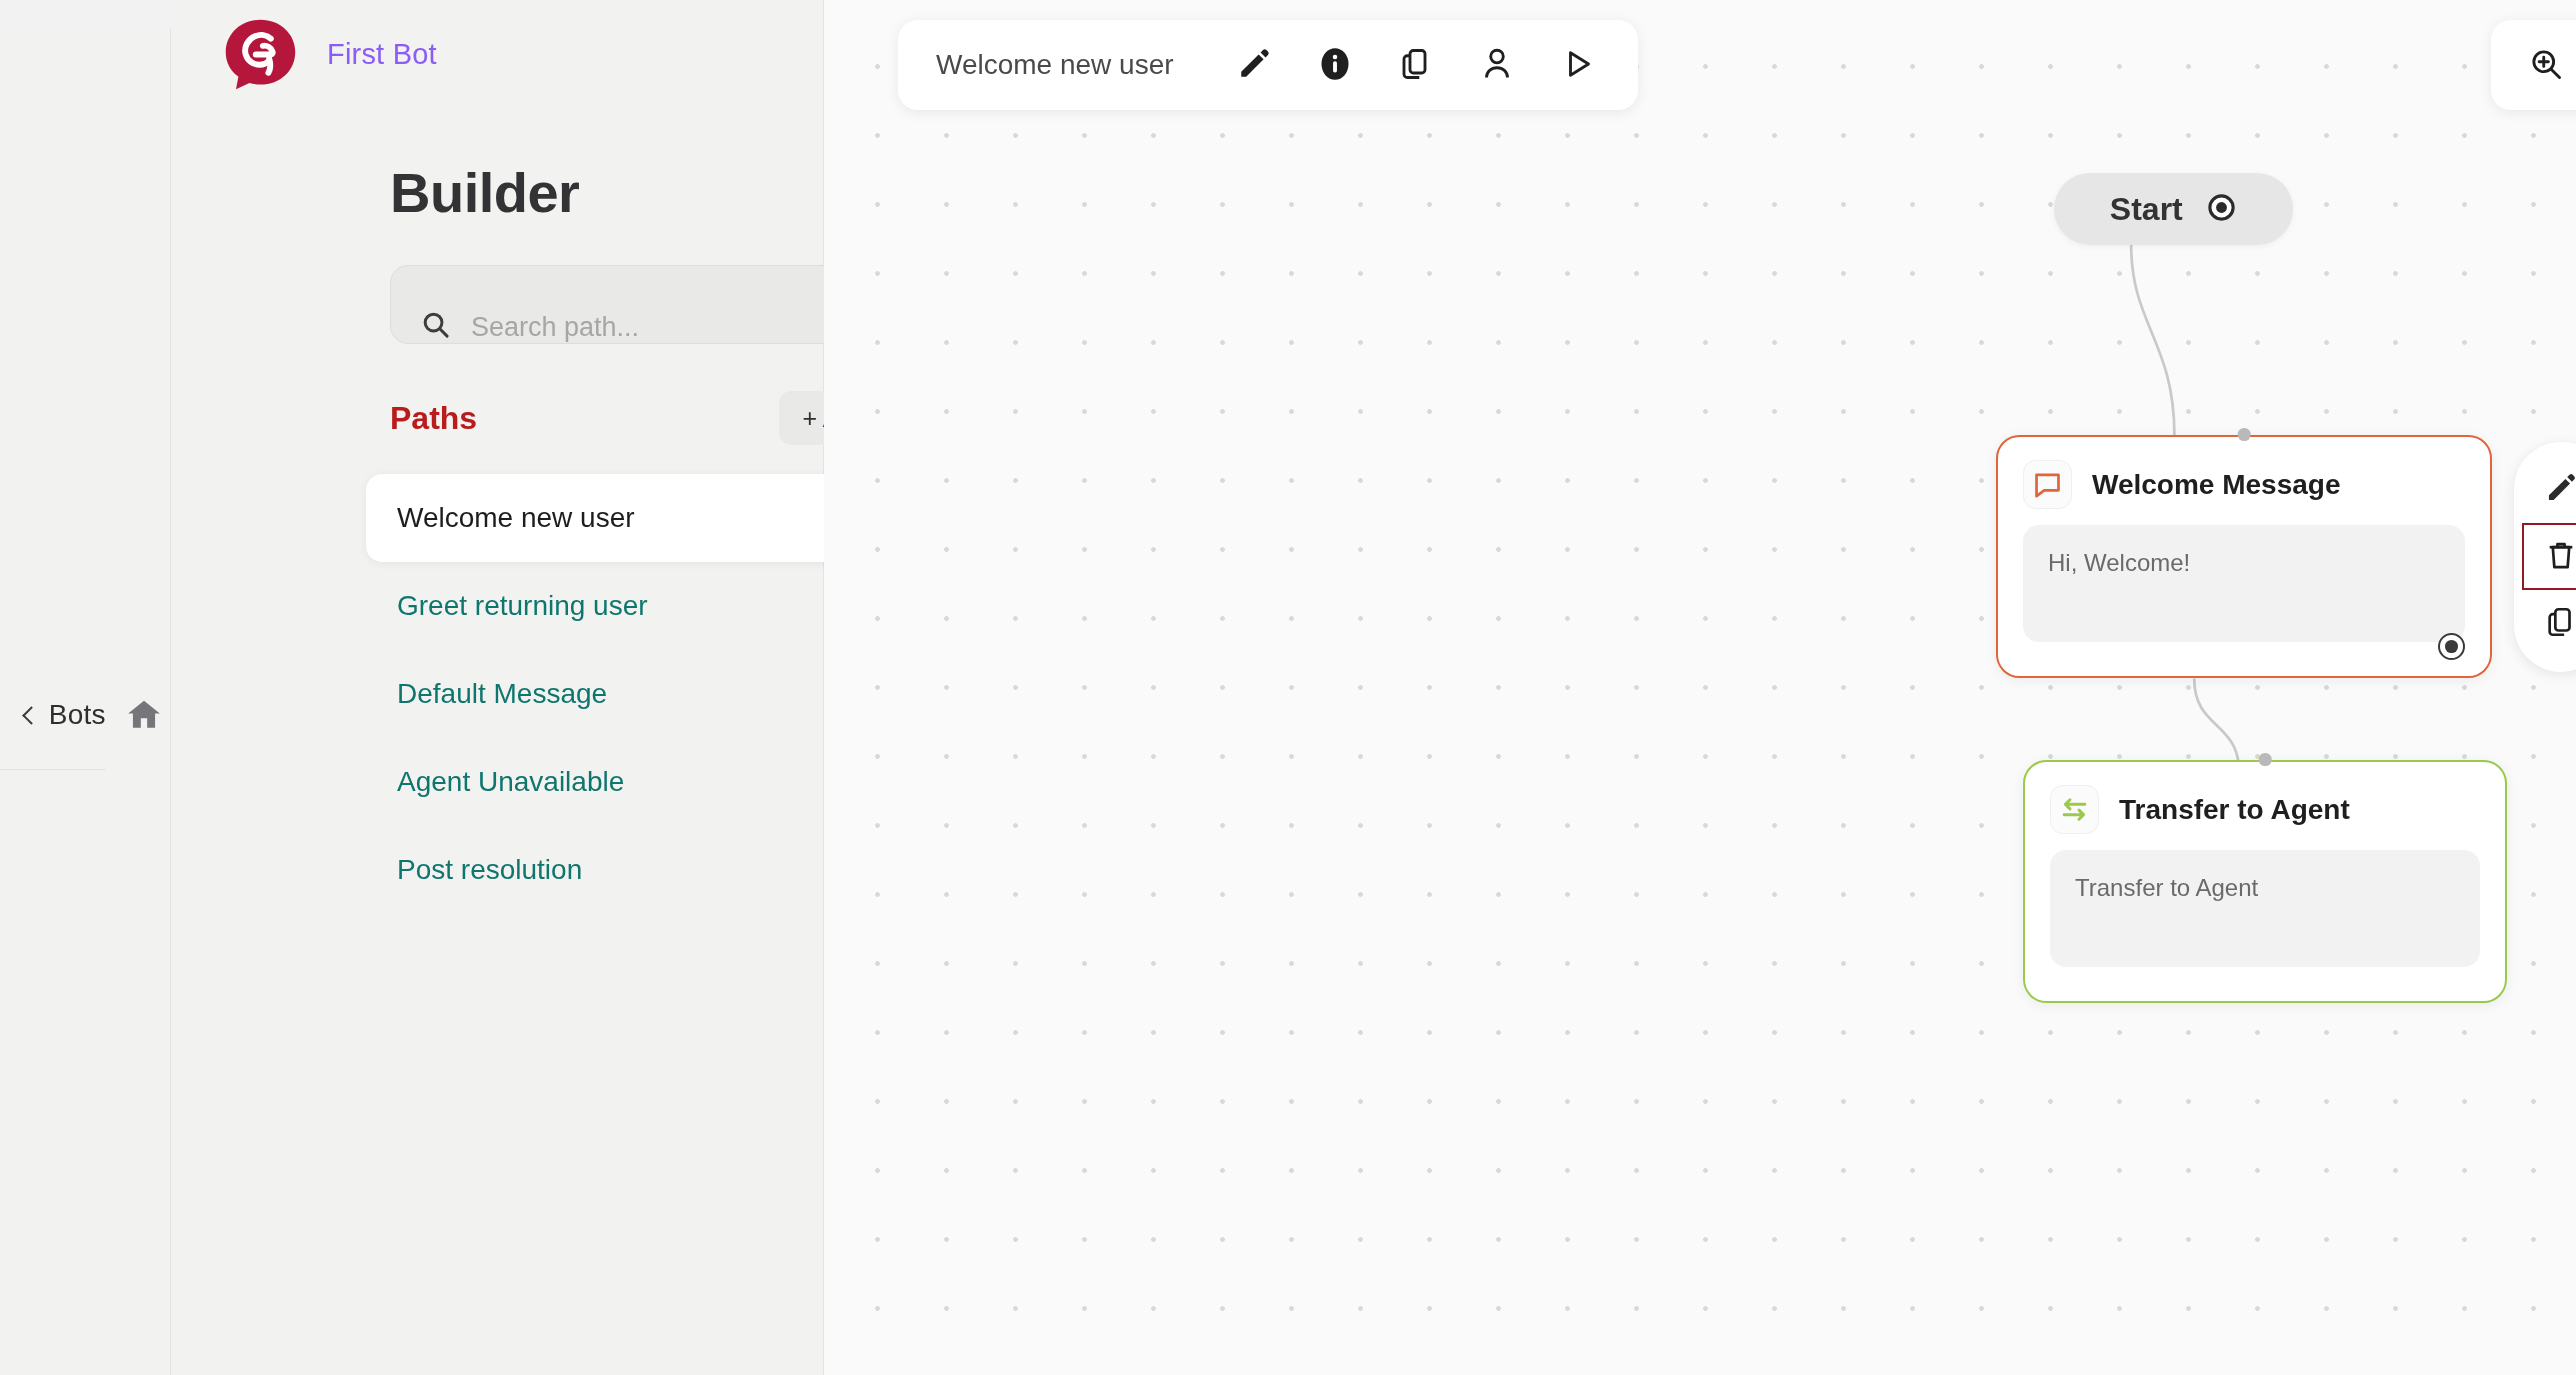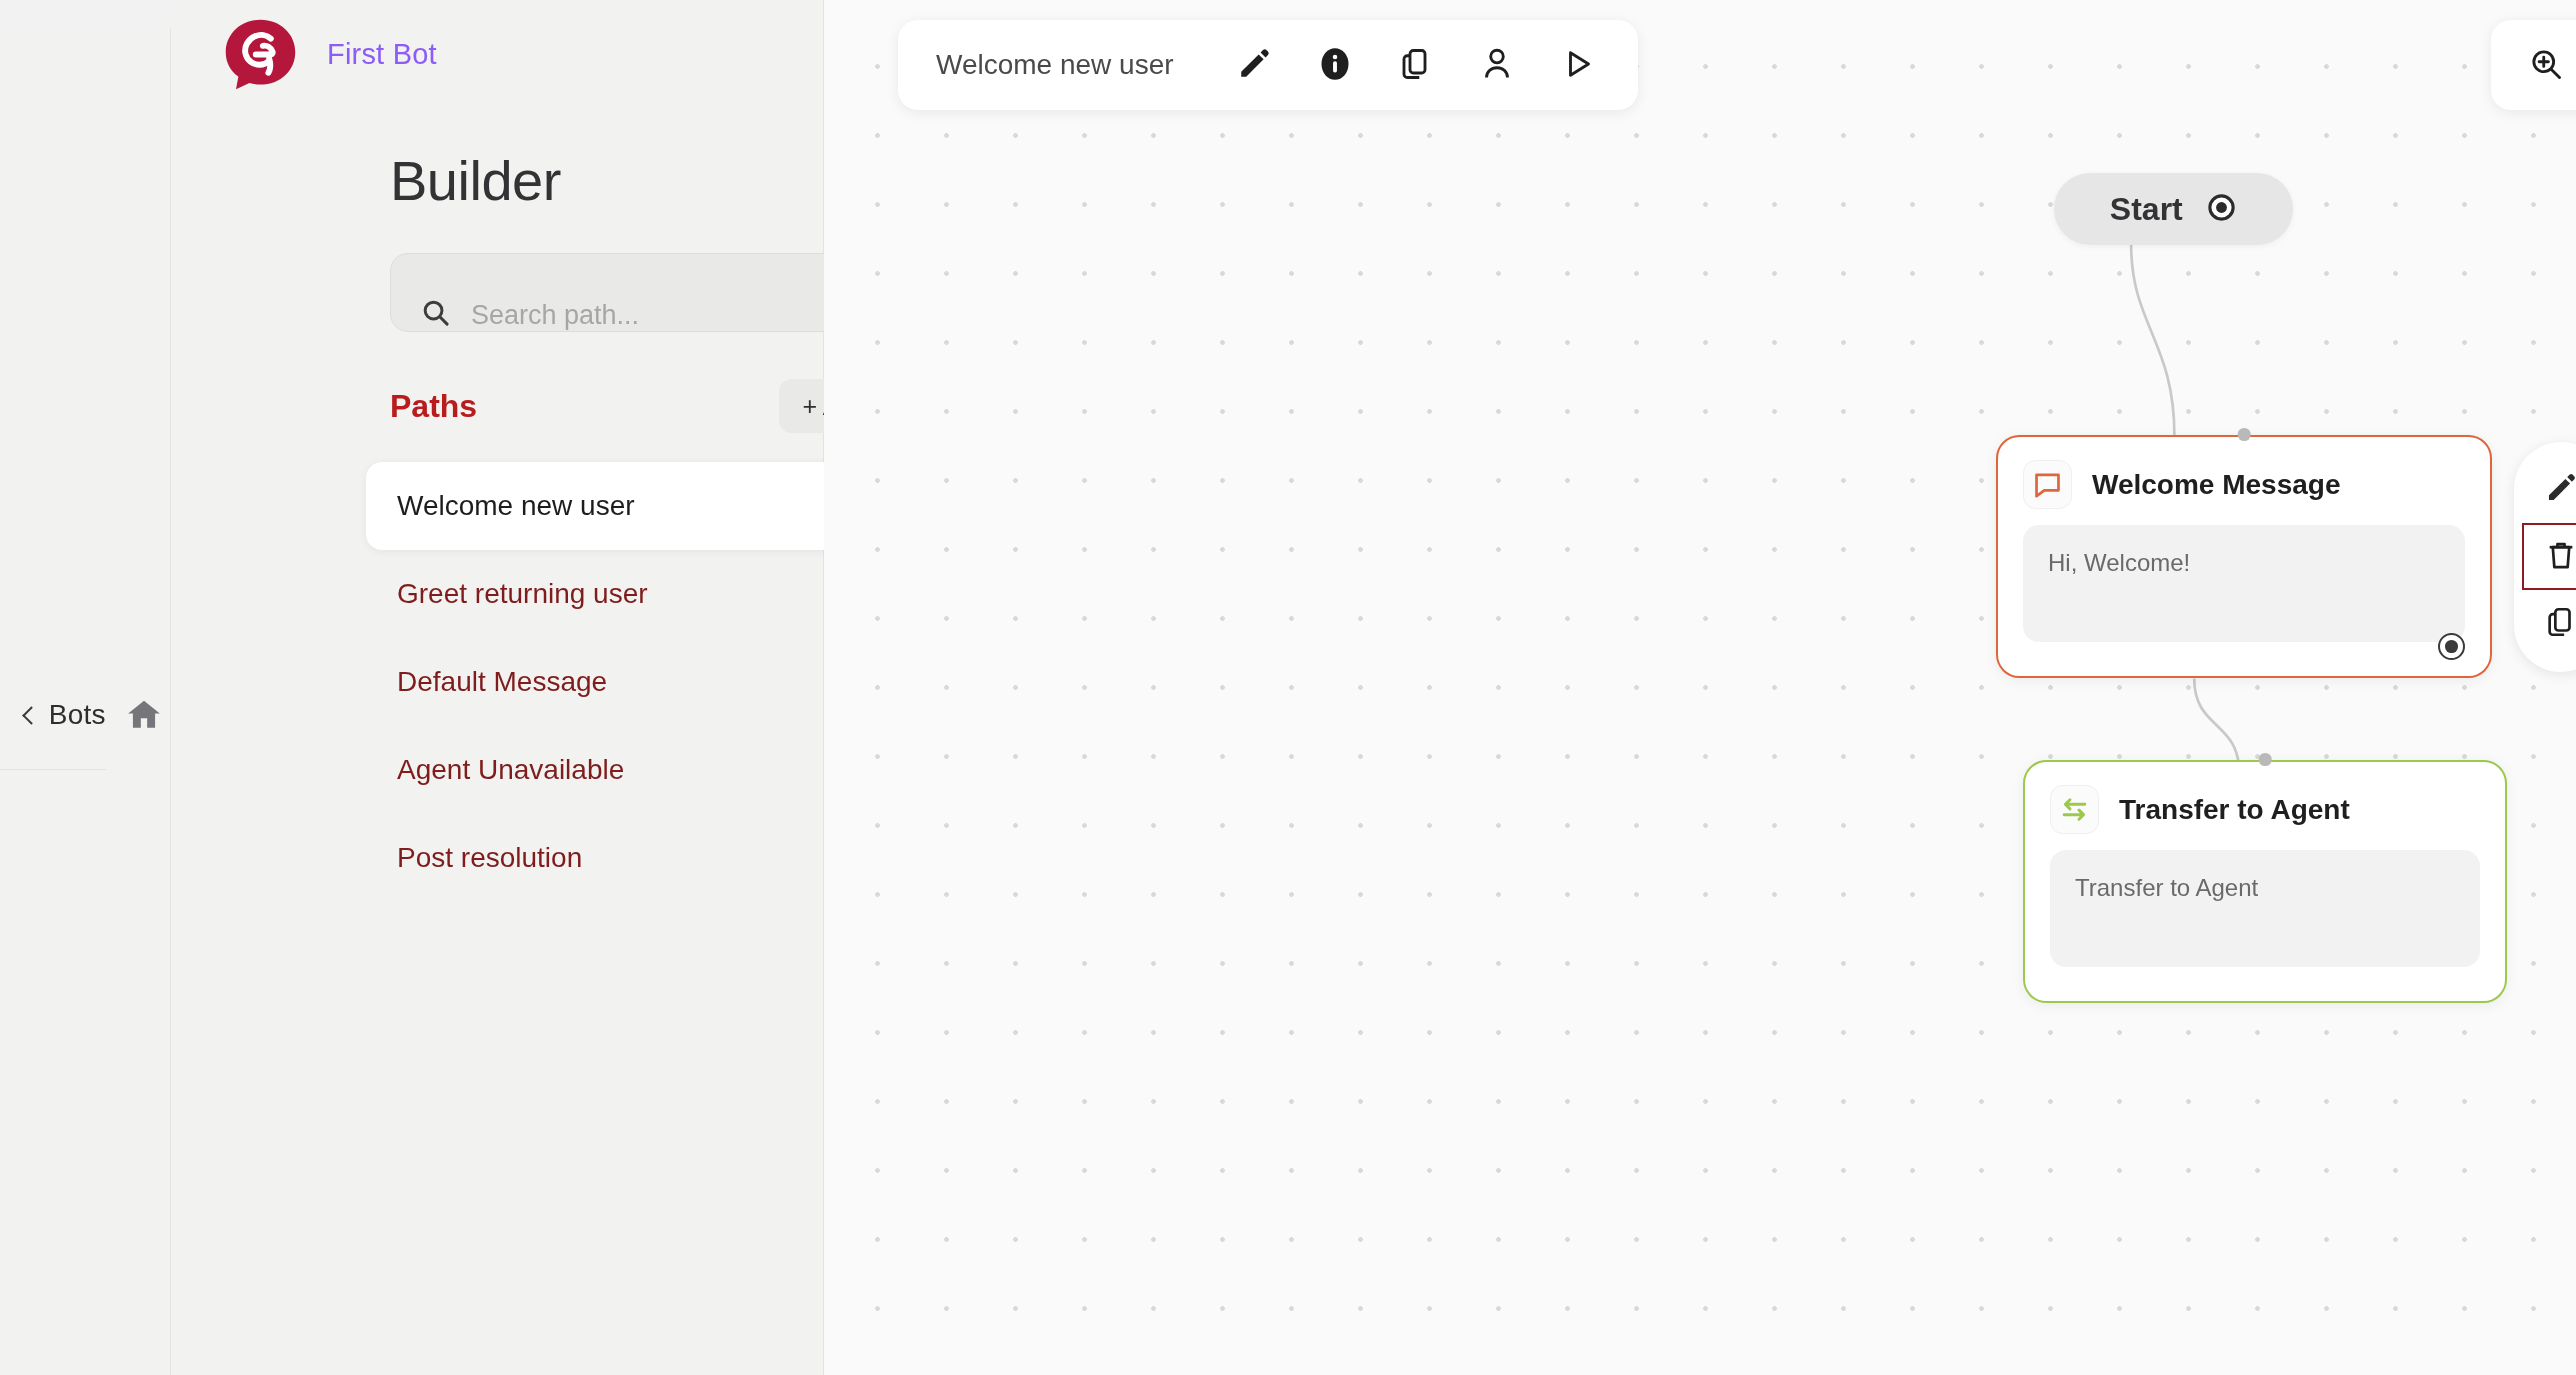--- a/index.html
+++ b/index.html
@@ -60,22 +60,22 @@
     border-right: 0.9px solid #e3e3e2;
     position: relative;
   }
   .panel-head {
     height: 108px; display: flex; align-items: center;
     padding-left: 50px; gap: 27px;
   }
   .logo { width: 79px; height: 79px; flex: 0 0 79px; }
   .bot-name { font-size: 29px; color: #8b5cf6; letter-spacing: 0.2px; }
   .builder-title {
-    font-size: 56px; font-weight: normal; color: #333336;
-    margin: 40px 0 0 219px; letter-spacing: -0.5px;
+    font-size: 56px; font-weight: bold; color: #333336;
+    margin: 52px 0 0 219px; letter-spacing: -0.5px;
   }
 
   .search-wrap {
     margin: 40px 0 0 219px;
     width: 559px; height: 79px;
     background: #e9e9e8; border: 0.9px solid #dddddc;
     border-radius: 18px;
     display: flex; align-items: flex-end; padding: 0 29px; gap: 20px;
   }
   .search-wrap svg { width: 31px; height: 31px; flex: 0 0 31px; }
@@ -95,21 +95,21 @@
     background: #e9e9e8; border: none; border-radius: 12.6px;
     padding: 12.6px 23.4px; font-size: 25px; color: #2f2f2f;
     font-family: "Liberation Sans", sans-serif; cursor: pointer;
     white-space: nowrap;
   }
 
   .path-list { margin: 29px 0 0 195px; width: 608px; }
   .path-item {
     height: 88px; display: flex; align-items: center;
     padding-left: 31px; border-radius: 16px;
-    font-size: 28px; color: #7f1d1d; cursor: pointer;
+    font-size: 28px; color: #0f766e; cursor: pointer;
   }
   .path-item.selected {
     background: #ffffff; color: #1d1d1d;
     box-shadow: 0 1.8px 8px rgba(0,0,0,.06);
   }
 
   
   .canvas {
     position: relative; flex: 1 1 auto; height: 100%;
     background-color: #fafafa;

